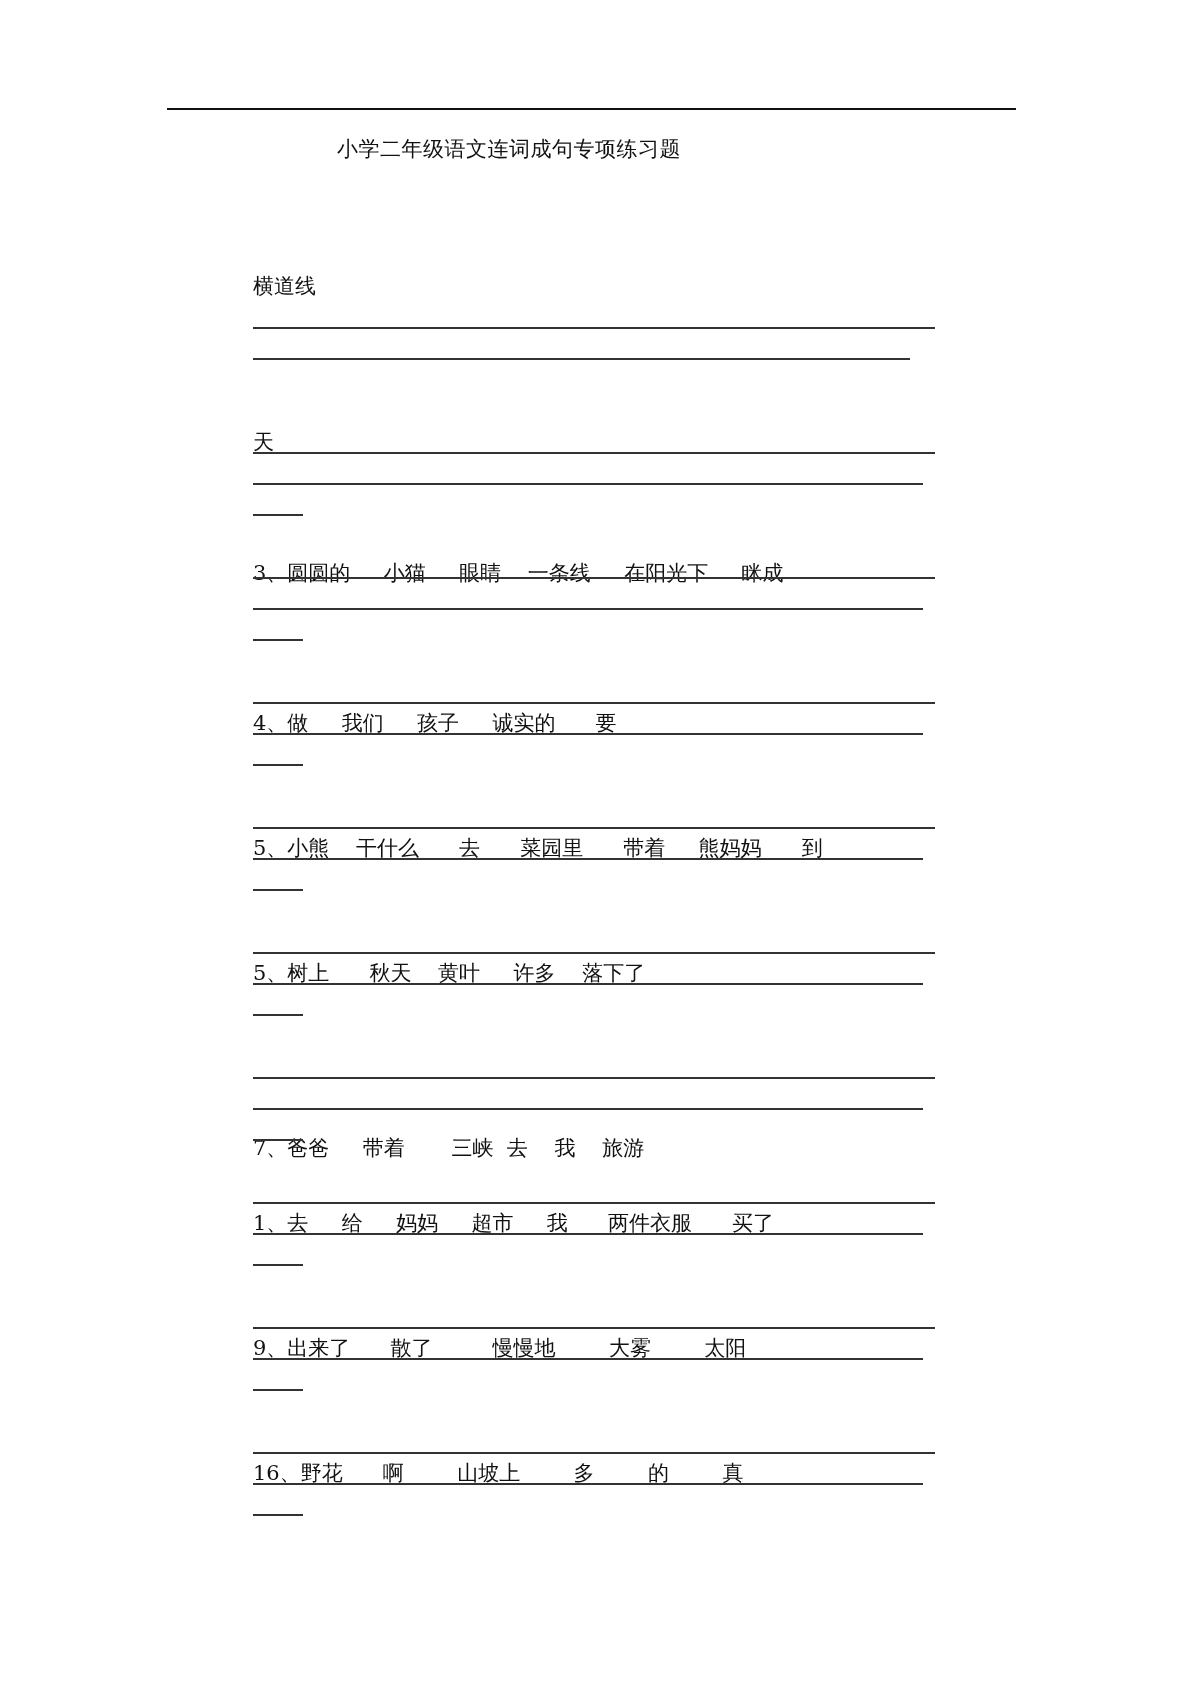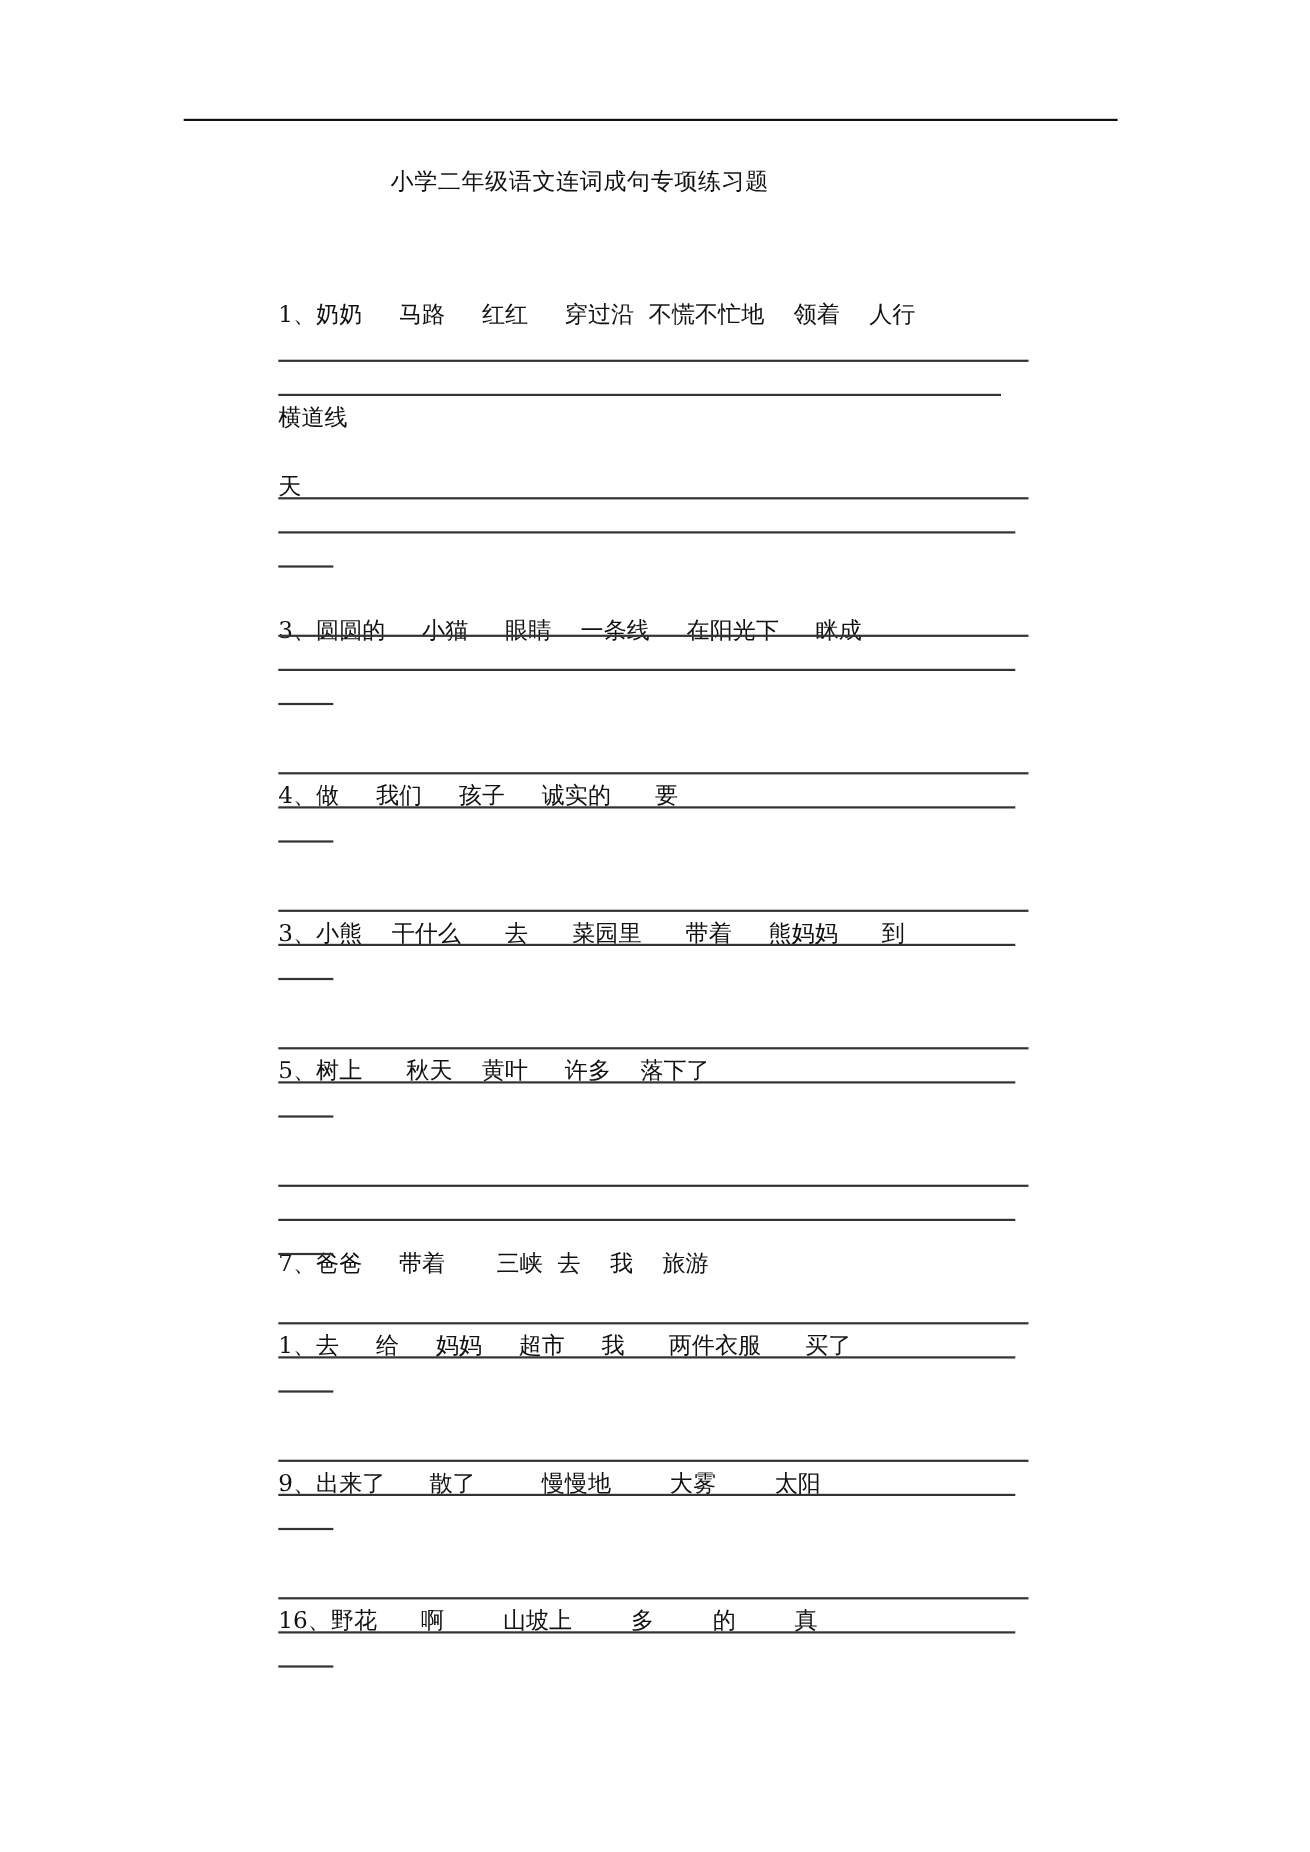--- a/index.html
+++ b/index.html
@@ -1,31 +1,30 @@
 <!DOCTYPE html>
 <html><head>
 <meta charset="utf-8">
 <style>
   html, body { margin:0; padding:0; background:#fff; }
   body { width:1191px; height:1684px; position:relative; overflow:hidden;
          font-family:"DejaVu Serif","Liberation Serif",serif; color:#111; }
   .top-rule { position:absolute; left:167px; top:108px; width:849px; height:2px; background:#111; }
-  .title { position:absolute; left:0; width:1018px; top:151px; text-align:center;
-           font-size:21px; letter-spacing:0.5px;margin-left:18px; }
+  .title { position:absolute; left:0; width:1018px; top:135px; text-align:center;
+           font-size:21px; letter-spacing:0.5px; }
   .q { position:absolute; left:253px; font-size:21px; white-space:pre; line-height:31px; }
   .line { position:absolute; height:1.5px; background:#333; }
 </style>
 </head>
 <body>
 
 <div class="top-rule"></div>
 <div class="title">小学二年级语文连词成句专项练习题</div>
 
 <div class="q" style="top:209px">
-  <div>1、奶奶     马路     红红     穿过沿  不慌不忙地    领着    人行</div>
   <div>横道线</div>
 </div>
 <div class="line" style="left:253px;top:327px;width:682px"></div>
 <div class="line" style="left:253px;top:358px;width:657px"></div>
 
 <div class="q" style="top:365px">
   <div>天</div>
 </div>
 <div class="line" style="left:253px;top:452px;width:682px"></div>
 <div class="line" style="left:253px;top:483px;width:670px"></div>
@@ -39,21 +38,21 @@
 <div class="line" style="left:253px;top:639px;width:50px"></div>
 
 <div class="q" style="top:646px">
   <div>4、做     我们     孩子     诚实的      要</div>
 </div>
 <div class="line" style="left:253px;top:702px;width:682px"></div>
 <div class="line" style="left:253px;top:733px;width:670px"></div>
 <div class="line" style="left:253px;top:764px;width:50px"></div>
 
 <div class="q" style="top:771px">
-  <div>3、小熊    干什么      去      菜园里      带着     熊妈妈      到</div>
+  <div>5、小熊    干什么      去      菜园里      带着     熊妈妈      到</div>
 </div>
 <div class="line" style="left:253px;top:827px;width:682px"></div>
 <div class="line" style="left:253px;top:858px;width:670px"></div>
 <div class="line" style="left:253px;top:889px;width:50px"></div>
 
 <div class="q" style="top:896px">
   <div>5、树上      秋天    黄叶     许多    落下了</div>
 </div>
 <div class="line" style="left:253px;top:952px;width:682px"></div>
 <div class="line" style="left:253px;top:983px;width:670px"></div>

